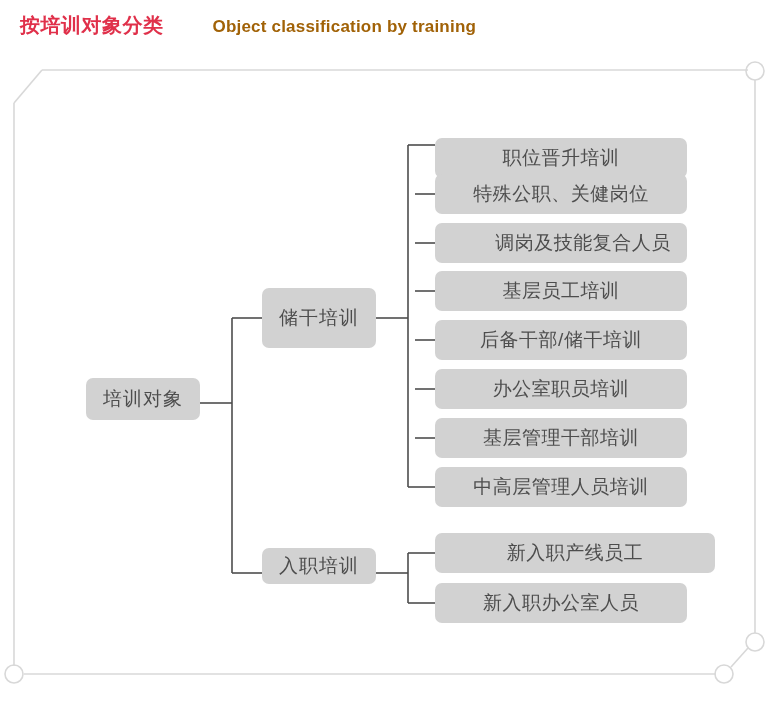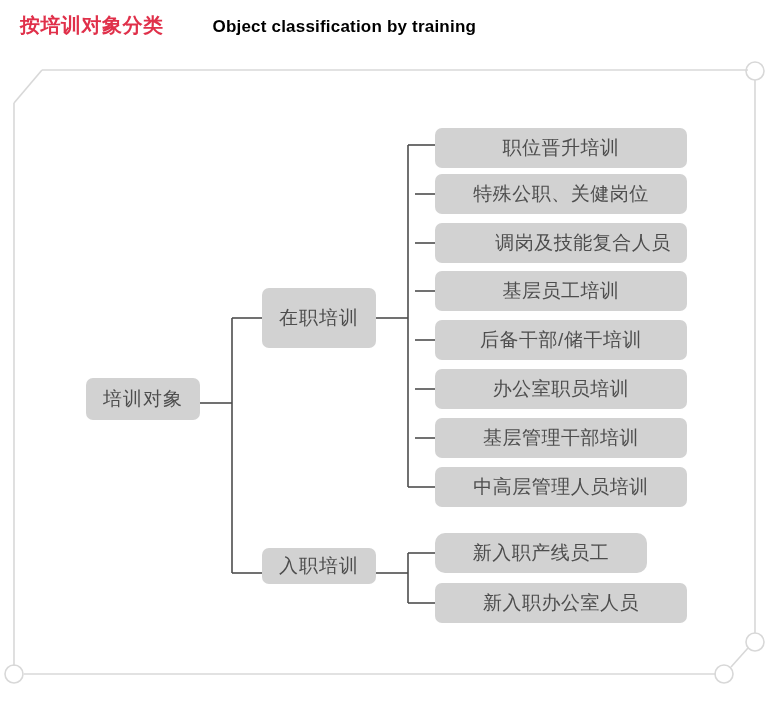--- a/index.html
+++ b/index.html
@@ -31,21 +31,21 @@
   }
   #title-cn {
     font-size: 20px;
     font-weight: bold;
     color: #e0304a;
     letter-spacing: 0.5px;
   }
   #title-en {
     font-size: 17px;
     font-weight: bold;
-    color: #000000;
+    color: #a16207;
     margin-left: 7px;
     letter-spacing: 0.2px;
   }
 
   
   #frame {
     position: absolute;
     left: 0;
     top: 0;
     width: 773px;
@@ -156,30 +156,30 @@
       <path d="M 408 553 L 408 603"></path>
       <path d="M 408 553 L 435 553"></path>
       <path d="M 408 603 L 435 603"></path>
     </g>
   </svg>
 
   <div id="diagram">
 
     <div class="node node-root" style="left:86px; top:378px; width:114px; height:42px;">培训对象</div>
 
-    <div class="node node-branch" style="left:262px; top:288px; width:114px; height:60px;">在职培训</div>
+    <div class="node node-branch" style="left:262px; top:288px; width:114px; height:60px;">储干培训</div>
 
     <div class="node node-branch" style="left:262px; top:548px; width:114px; height:36px;">入职培训</div>
 
-    <div class="node node-leaf" style="left:435px; top:128px; width:252px; height:40px;">职位晋升培训</div>
+    <div class="node node-leaf" style="left:435px; top:138px; width:252px; height:40px;">职位晋升培训</div>
     <div class="node node-leaf" style="left:435px; top:174px; width:252px; height:40px;">特殊公职、关健岗位</div>
     <div class="node node-leaf" style="left:435px; top:223px; width:252px; height:40px;padding-left:44px;">调岗及技能复合人员</div>
     <div class="node node-leaf" style="left:435px; top:320px; width:252px; height:40px;">后备干部/储干培训</div>
     <div class="node node-leaf" style="left:435px; top:271px; width:252px; height:40px;">基层员工培训</div>
     <div class="node node-leaf" style="left:435px; top:418px; width:252px; height:40px;">基层管理干部培训</div>
     <div class="node node-leaf" style="left:435px; top:369px; width:252px; height:40px;">办公室职员培训</div>
     <div class="node node-leaf" style="left:435px; top:467px; width:252px; height:40px;">中高层管理人员培训</div>
 
-    <div class="node node-leaf" style="left:435px; top:533px; width:212px; height:40px;border-radius:10px;">新入职产线员工</div>
+    <div class="node node-leaf" style="left:435px; top:533px; width:280px; height:40px;">新入职产线员工</div>
     <div class="node node-leaf" style="left:435px; top:583px; width:252px; height:40px;">新入职办公室人员</div>
 
   </div>
 </div>
 
 </body></html>

